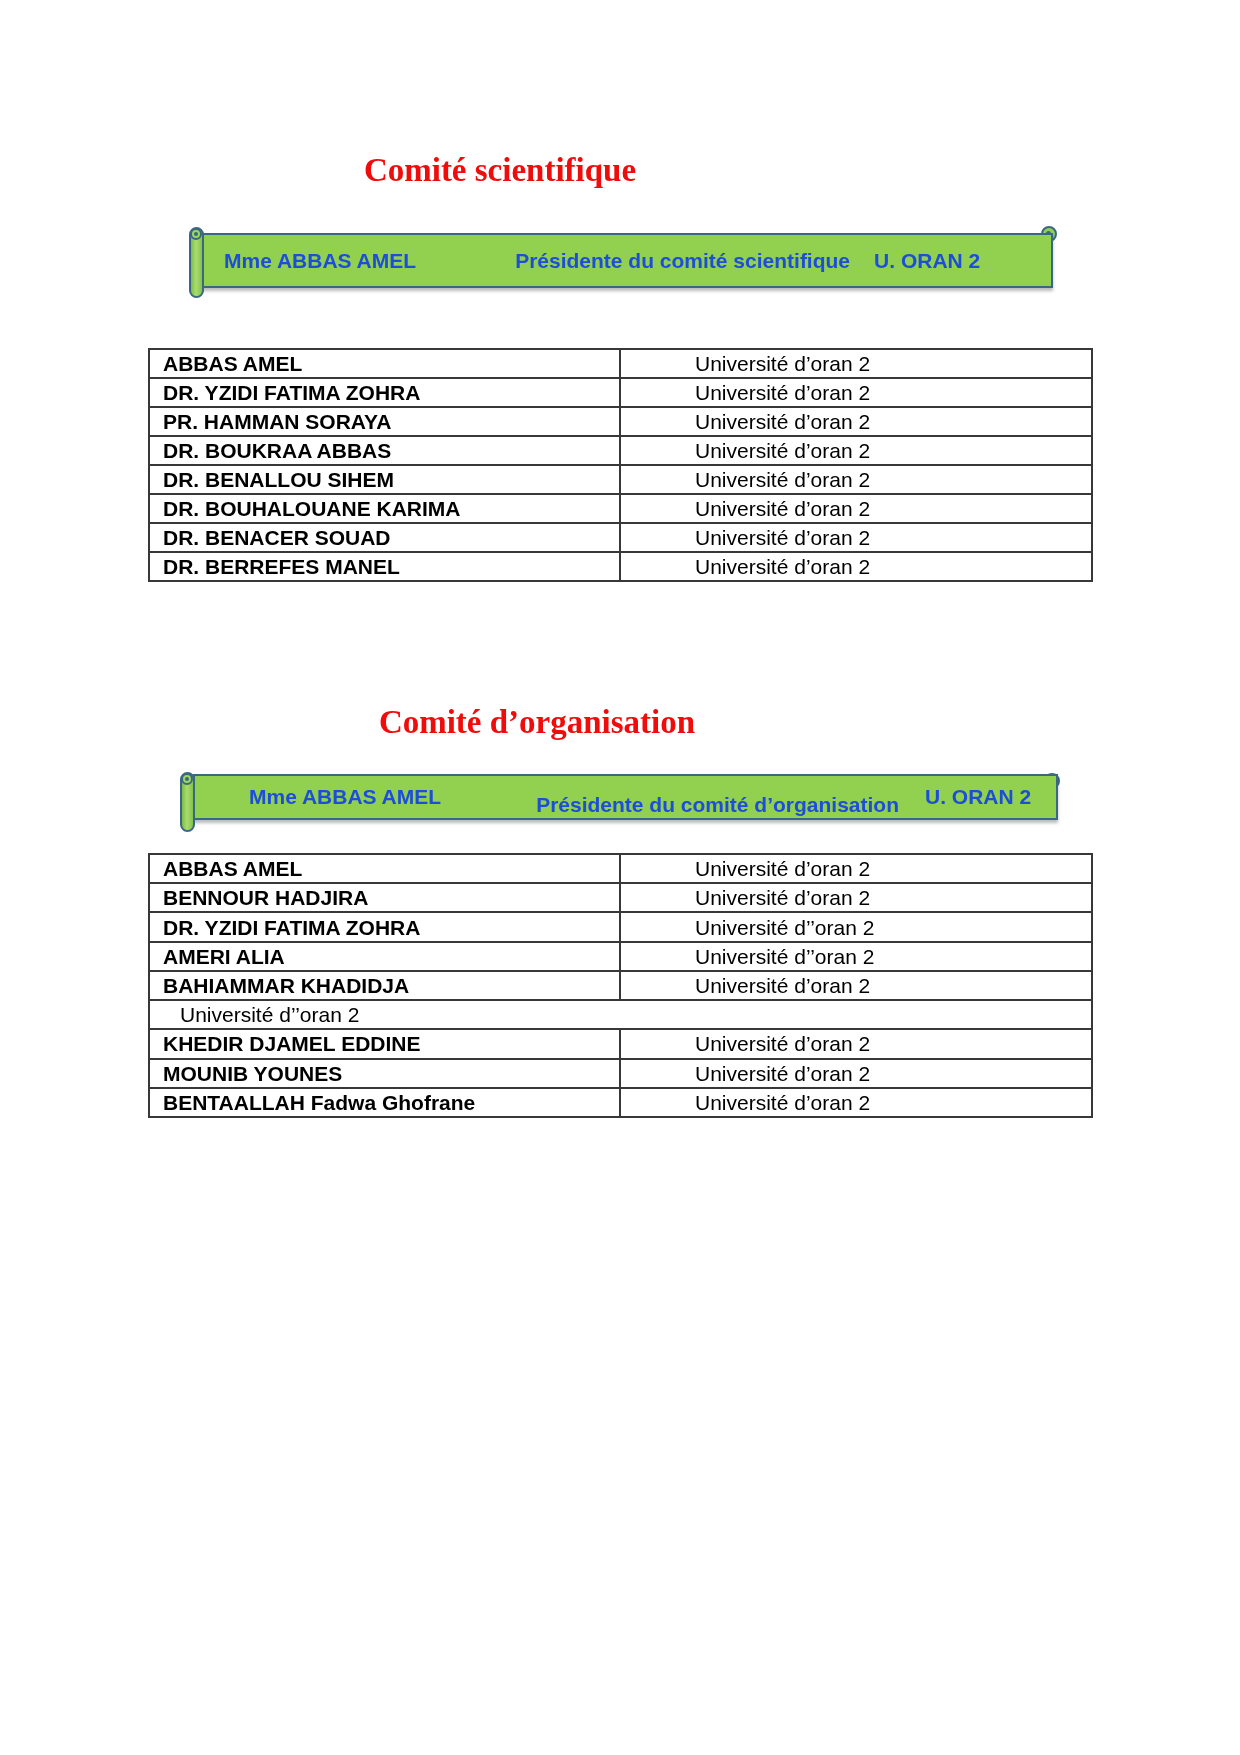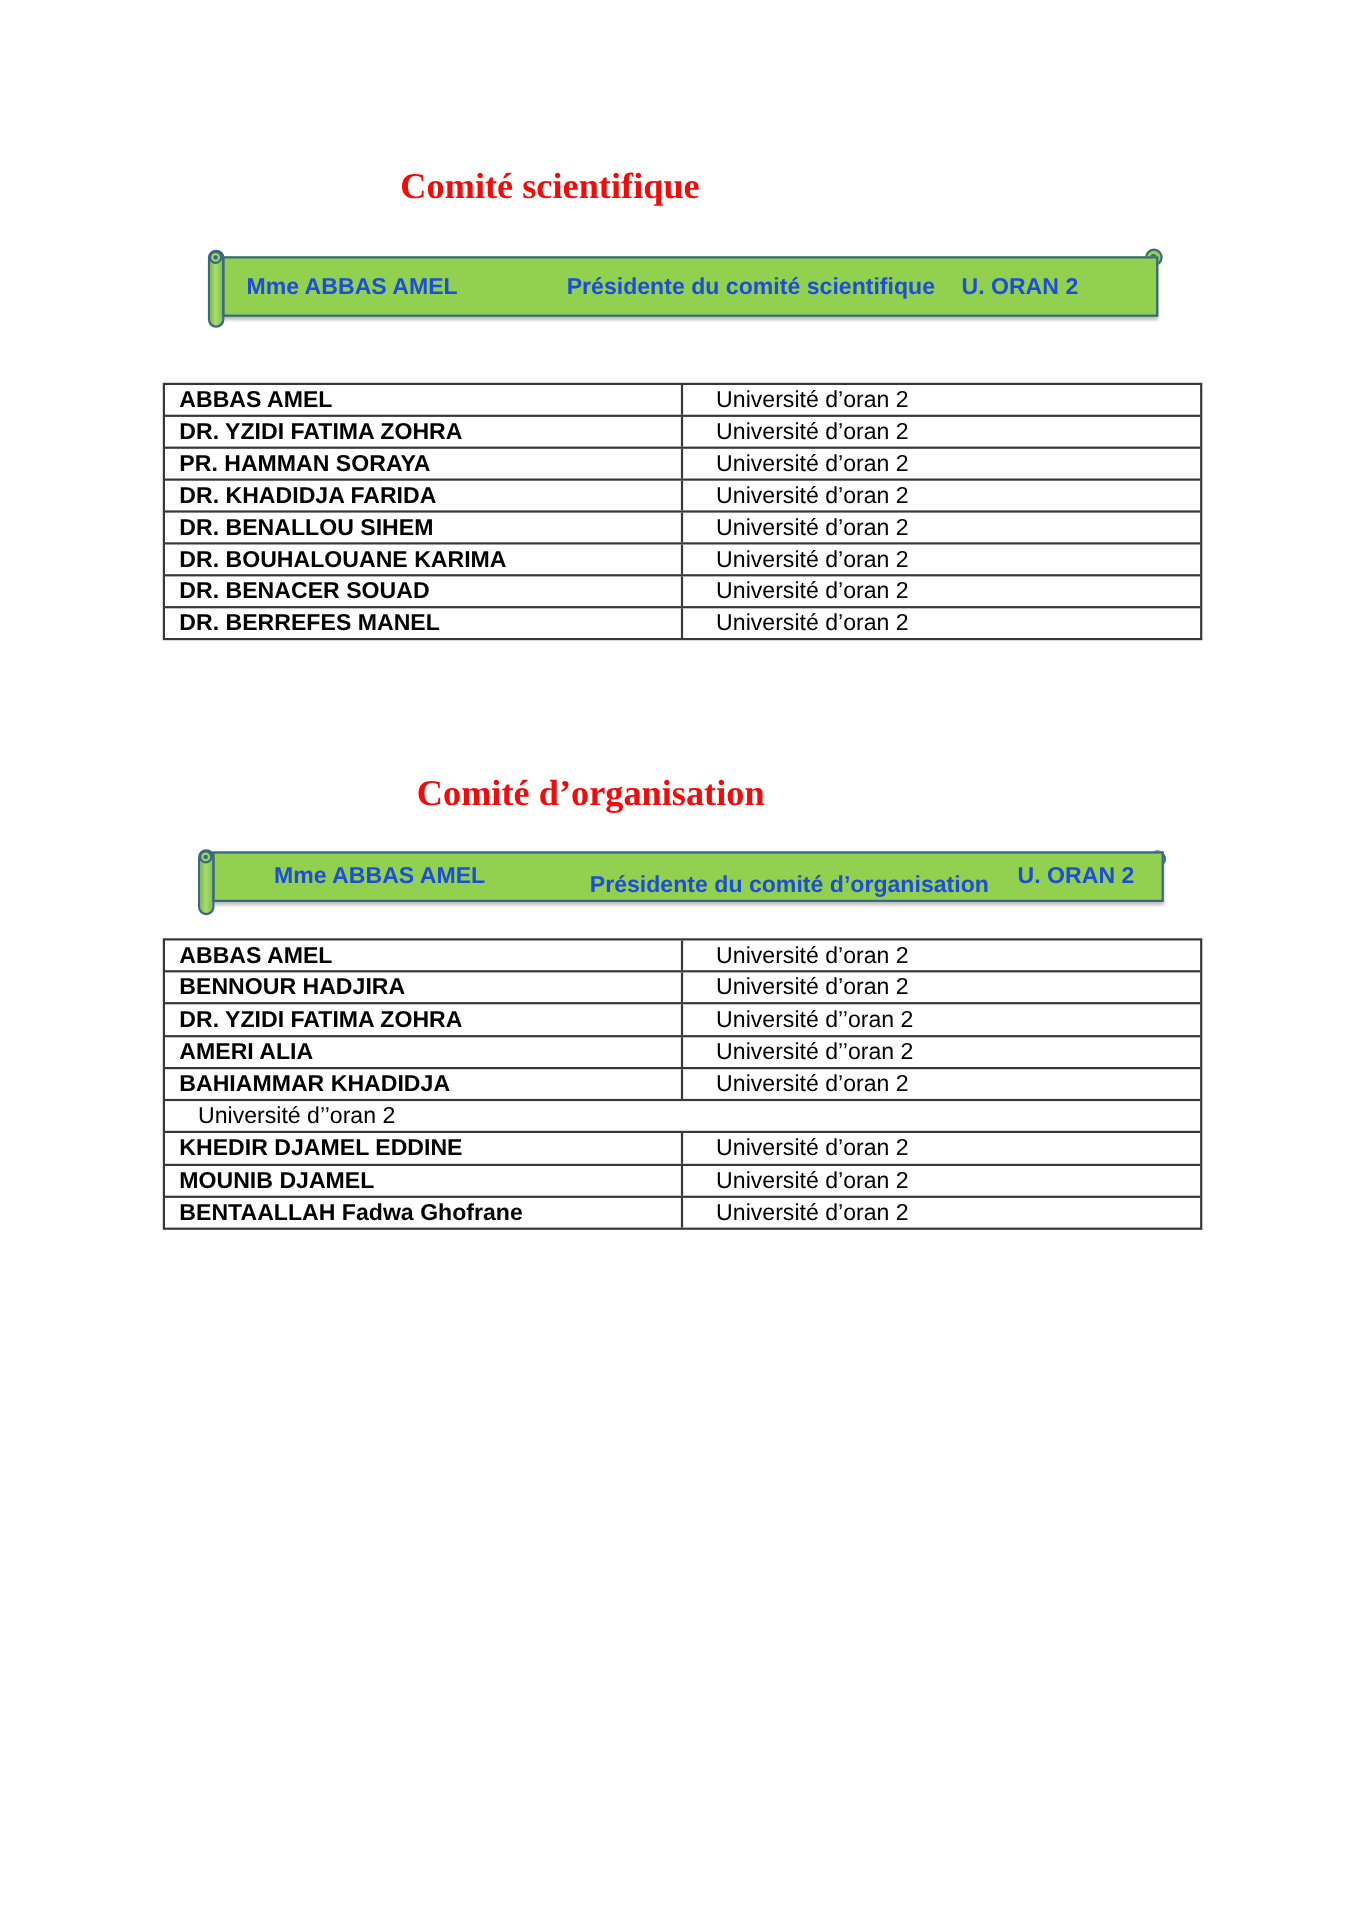--- a/index.html
+++ b/index.html
@@ -75,21 +75,21 @@
   .b2 .org{margin-left:26px;}
   
   .dtable{
     position:absolute;left:148px;width:945px;
     box-sizing:border-box;border:2px solid #383838;
     display:flex;flex-direction:column;
     background:#ffffff;
   }
   .tb1{top:348px;height:234px;}
   .tb2{top:853px;height:265px;}
-  .trow{flex:1;display:flex;min-height:0;}
+  .trow{flex:1;display:flex;min-height:0;gap:44px;}
   .trow + .trow{border-top:2px solid #383838;}
   .cell{
     display:flex;align-items:center;box-sizing:border-box;
     font-size:21px;color:#000000;line-height:1;
     overflow:hidden;white-space:nowrap;
   }
   .cell.name{width:471px;border-right:2px solid #383838;font-weight:bold;padding-left:13px;}
   .cell.aff{flex:1;padding-left:30px;font-weight:normal;}
 </style>
 </head>
@@ -120,21 +120,21 @@
     <div class="cell name">DR. YZIDI FATIMA ZOHRA</div>
     <div class="cell aff">Université d’oran 2</div>
   </div>
 
   <div class="trow">
     <div class="cell name">PR. HAMMAN SORAYA</div>
     <div class="cell aff">Université d’oran 2</div>
   </div>
 
   <div class="trow">
-    <div class="cell name">DR. KHADIDJA FARIDA</div>
+    <div class="cell name">DR. BOUKRAA ABBAS</div>
     <div class="cell aff">Université d’oran 2</div>
   </div>
 
   <div class="trow">
     <div class="cell name">DR. BENALLOU SIHEM</div>
     <div class="cell aff">Université d’oran 2</div>
   </div>
 
   <div class="trow">
     <div class="cell name">DR. BOUHALOUANE KARIMA</div>
@@ -194,21 +194,21 @@
   <div class="trow">
     <div class="cell aff">Université d’’oran 2</div>
   </div>
 
   <div class="trow">
     <div class="cell name">KHEDIR DJAMEL EDDINE</div>
     <div class="cell aff">Université d’oran 2</div>
   </div>
 
   <div class="trow">
-    <div class="cell name">MOUNIB DJAMEL</div>
+    <div class="cell name">MOUNIB YOUNES</div>
     <div class="cell aff">Université d’oran 2</div>
   </div>
 
   <div class="trow">
     <div class="cell name">BENTAALLAH Fadwa Ghofrane</div>
     <div class="cell aff">Université d’oran 2</div>
   </div>
 </div>
 
 </div>

